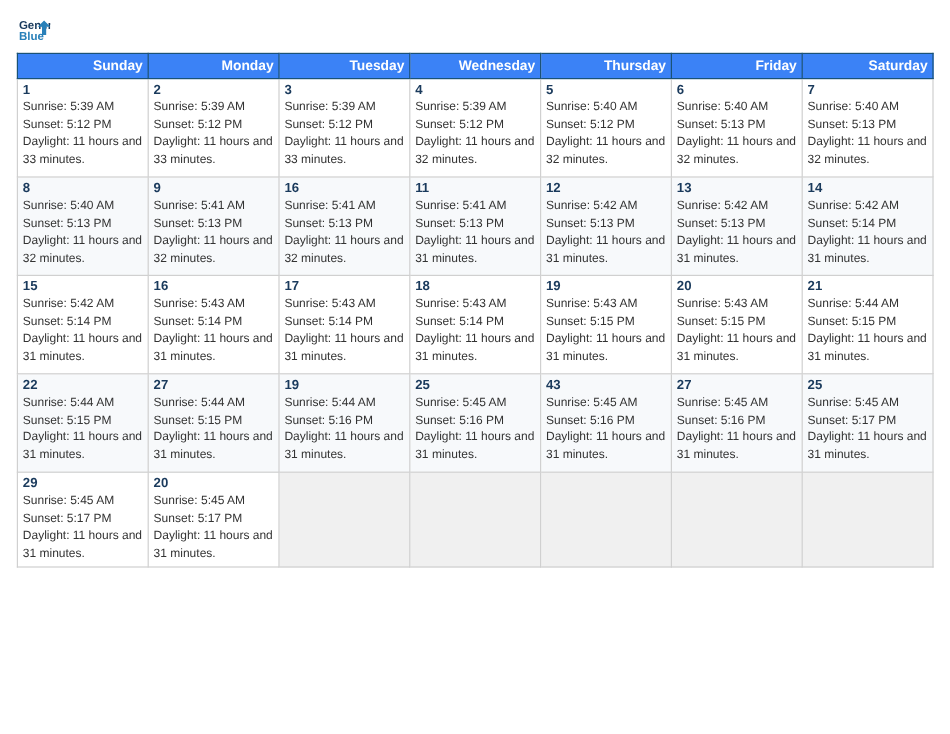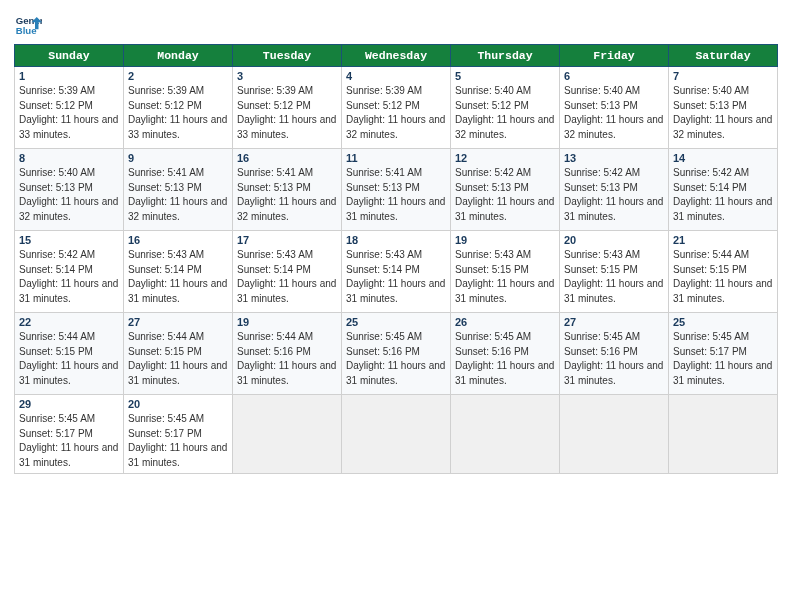--- a/index.html
+++ b/index.html
@@ -43,28 +43,27 @@
     .location {
       font-size: 13px;
       color: #444;
     }
     .calendar {
       width: 100%;
       border-collapse: collapse;
       table-layout: fixed;
     }
     .calendar th {
-      background-color: #15803d;
+      background-color: #3b82f6;
       color: #fff;
       font-size: 11.5px;
       font-weight: bold;
       padding: 4px 4px;
-      text-align: center;
+      text-align: right;
       border: 1px solid #1a5276;
-      font-family: Liberation Mono, monospace;
     }
     .calendar td {
       vertical-align: top;
       border: 1px solid #d0d0d0;
       padding: 3px 4px;
       font-size: 9px;
       color: #222;
       height: 82px;
       background: #fff;
     }
@@ -222,21 +221,21 @@
           </td>
           <td>
             <span class="day-num">19</span>
             <div class="day-info">Sunrise: 5:44 AM<br>Sunset: 5:16 PM<br>Daylight: 11 hours and 31 minutes.</div>
           </td>
           <td>
             <span class="day-num">25</span>
             <div class="day-info">Sunrise: 5:45 AM<br>Sunset: 5:16 PM<br>Daylight: 11 hours and 31 minutes.</div>
           </td>
           <td>
-            <span class="day-num">26</span>
+            <span class="day-num">43</span>
             <div class="day-info">Sunrise: 5:45 AM<br>Sunset: 5:16 PM<br>Daylight: 11 hours and 31 minutes.</div>
           </td>
           <td>
             <span class="day-num">27</span>
             <div class="day-info">Sunrise: 5:45 AM<br>Sunset: 5:16 PM<br>Daylight: 11 hours and 31 minutes.</div>
           </td>
           <td>
             <span class="day-num">25</span>
             <div class="day-info">Sunrise: 5:45 AM<br>Sunset: 5:17 PM<br>Daylight: 11 hours and 31 minutes.</div>
           </td>

